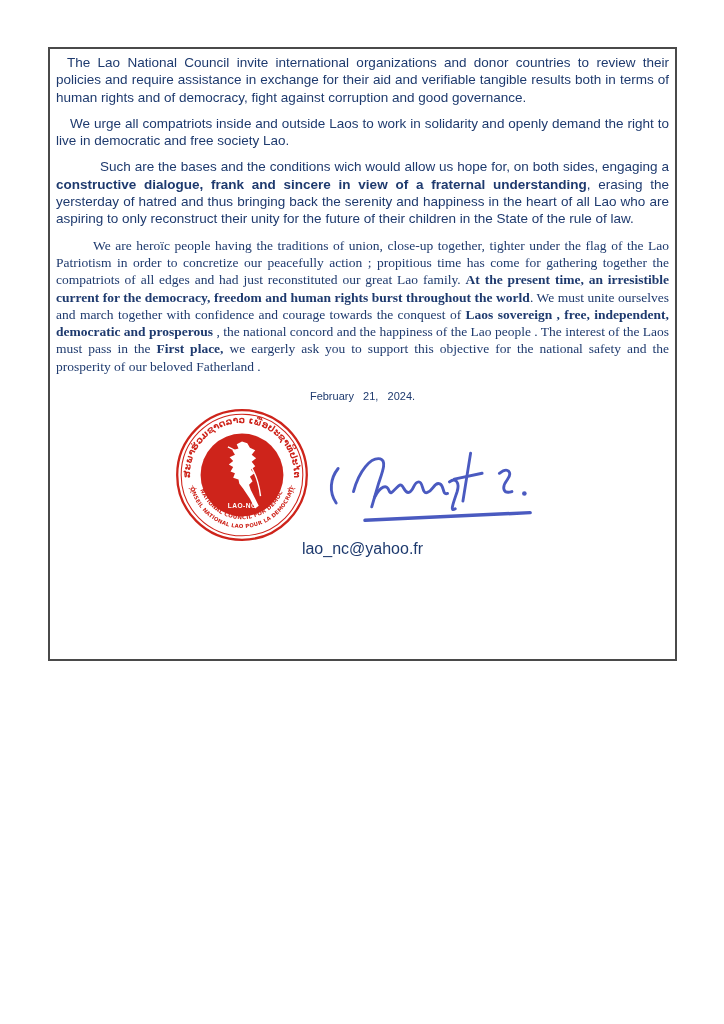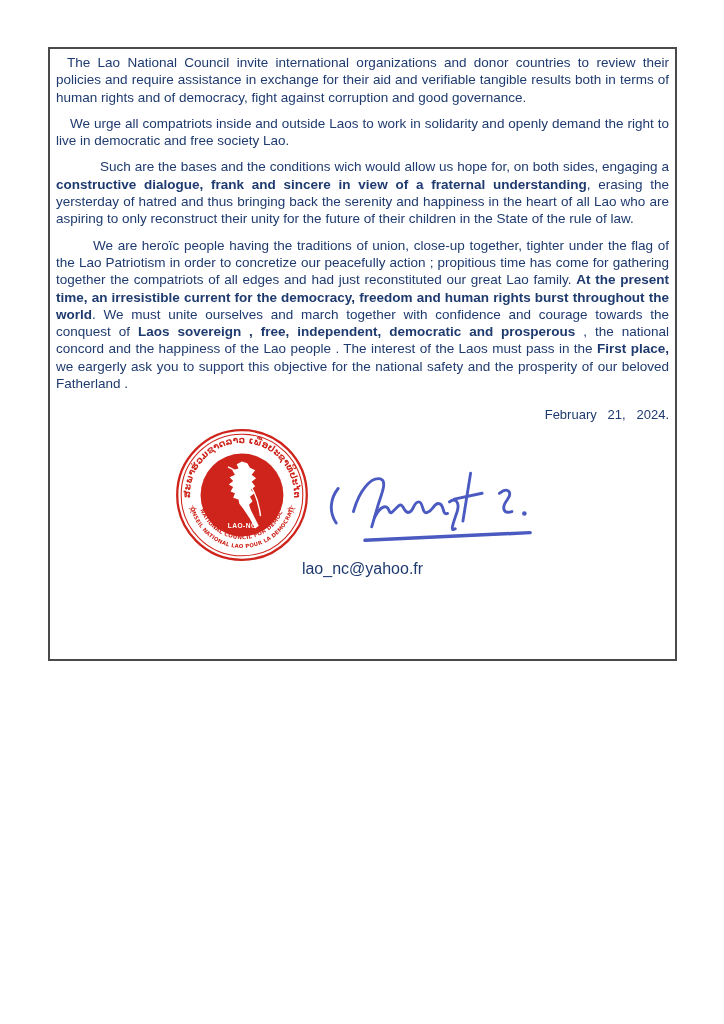--- a/index.html
+++ b/index.html
@@ -28,32 +28,32 @@
     margin:0 0 9px 0;
     font-size:13.5px;
     line-height:17.3px;
     text-align:justify;
     color:var(--navy);
   }
   .para .b{font-weight:bold;margin-top:43px;}
   .indent-1{text-indent:11px;}
   .indent-2{text-indent:14px;}
   .indent-3{text-indent:44px;}
-  .indent-4{text-indent:37px;}
+  .indent-4{text-indent:37px;font-family:Liberation Serif, serif;}
   .heading{
     margin:13px 0 11px 0;
     font-size:17px;
     font-weight:normal;
     text-align:center;
     color:var(--navy);
   }
   .date-line{
     margin-top:15px;
-    text-align:right;
-    font-size:13px;
+    text-align:center;
+    font-size:11px;
     white-space:pre;
     color:var(--navy);
   }
   .signatory-title{
     margin-top:10px;
     text-align:center;
     font-size:13.5px;
     color:var(--navy);
   }
   .sign-row{

